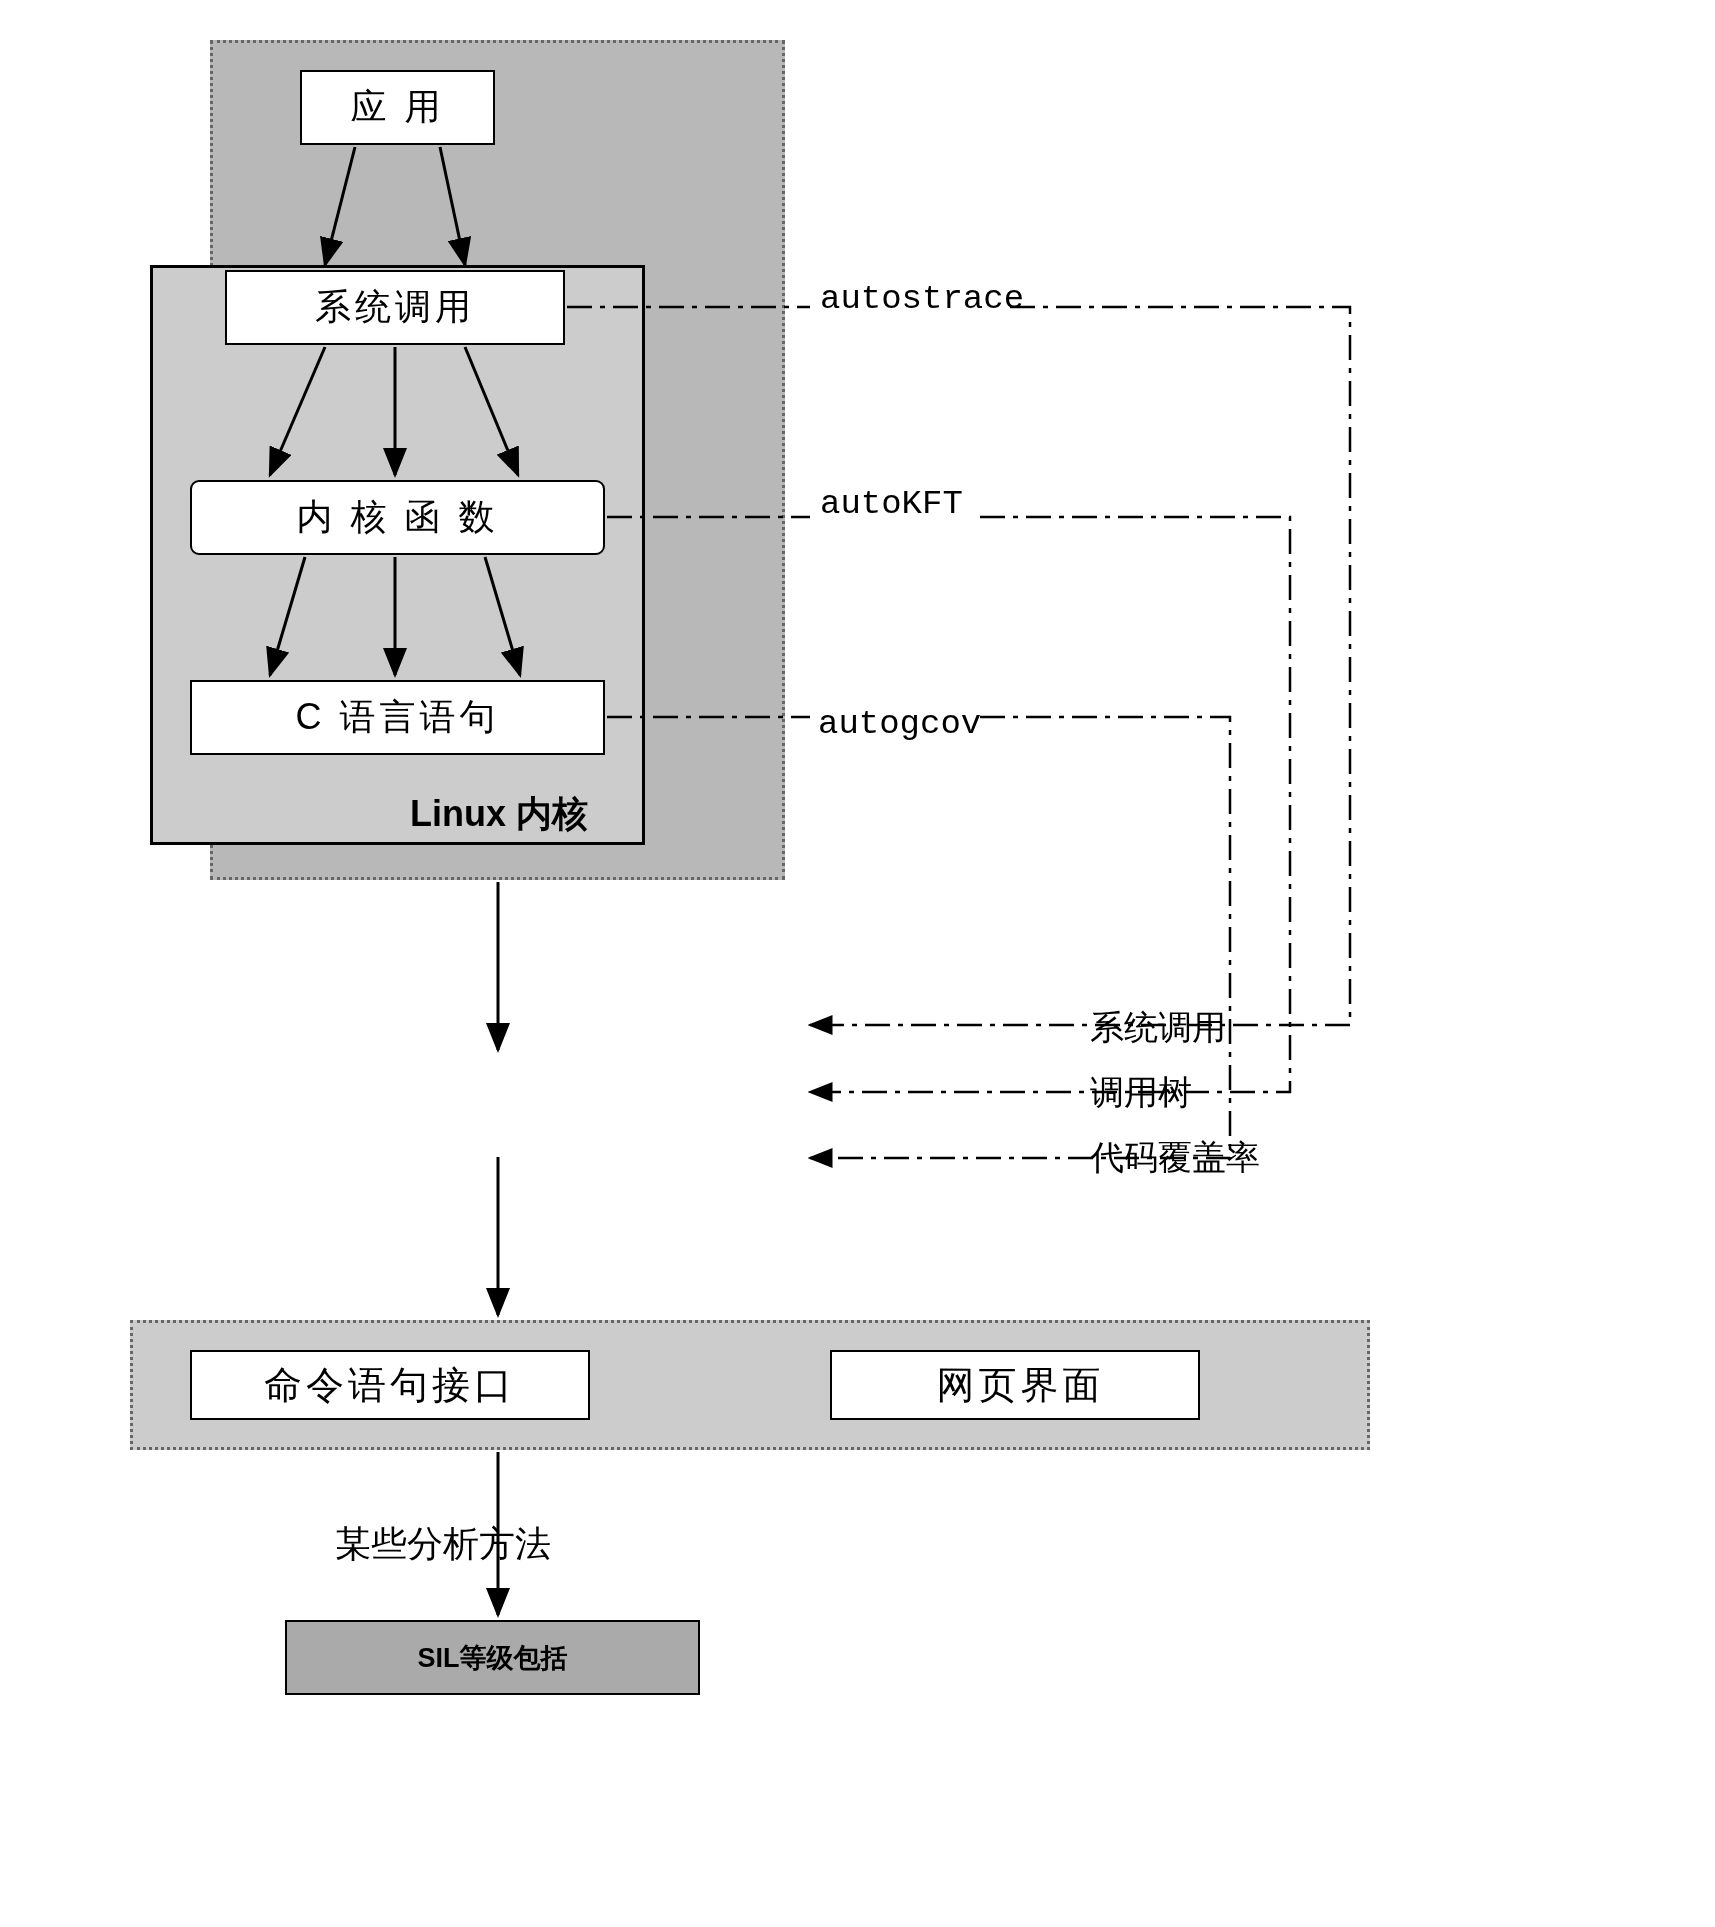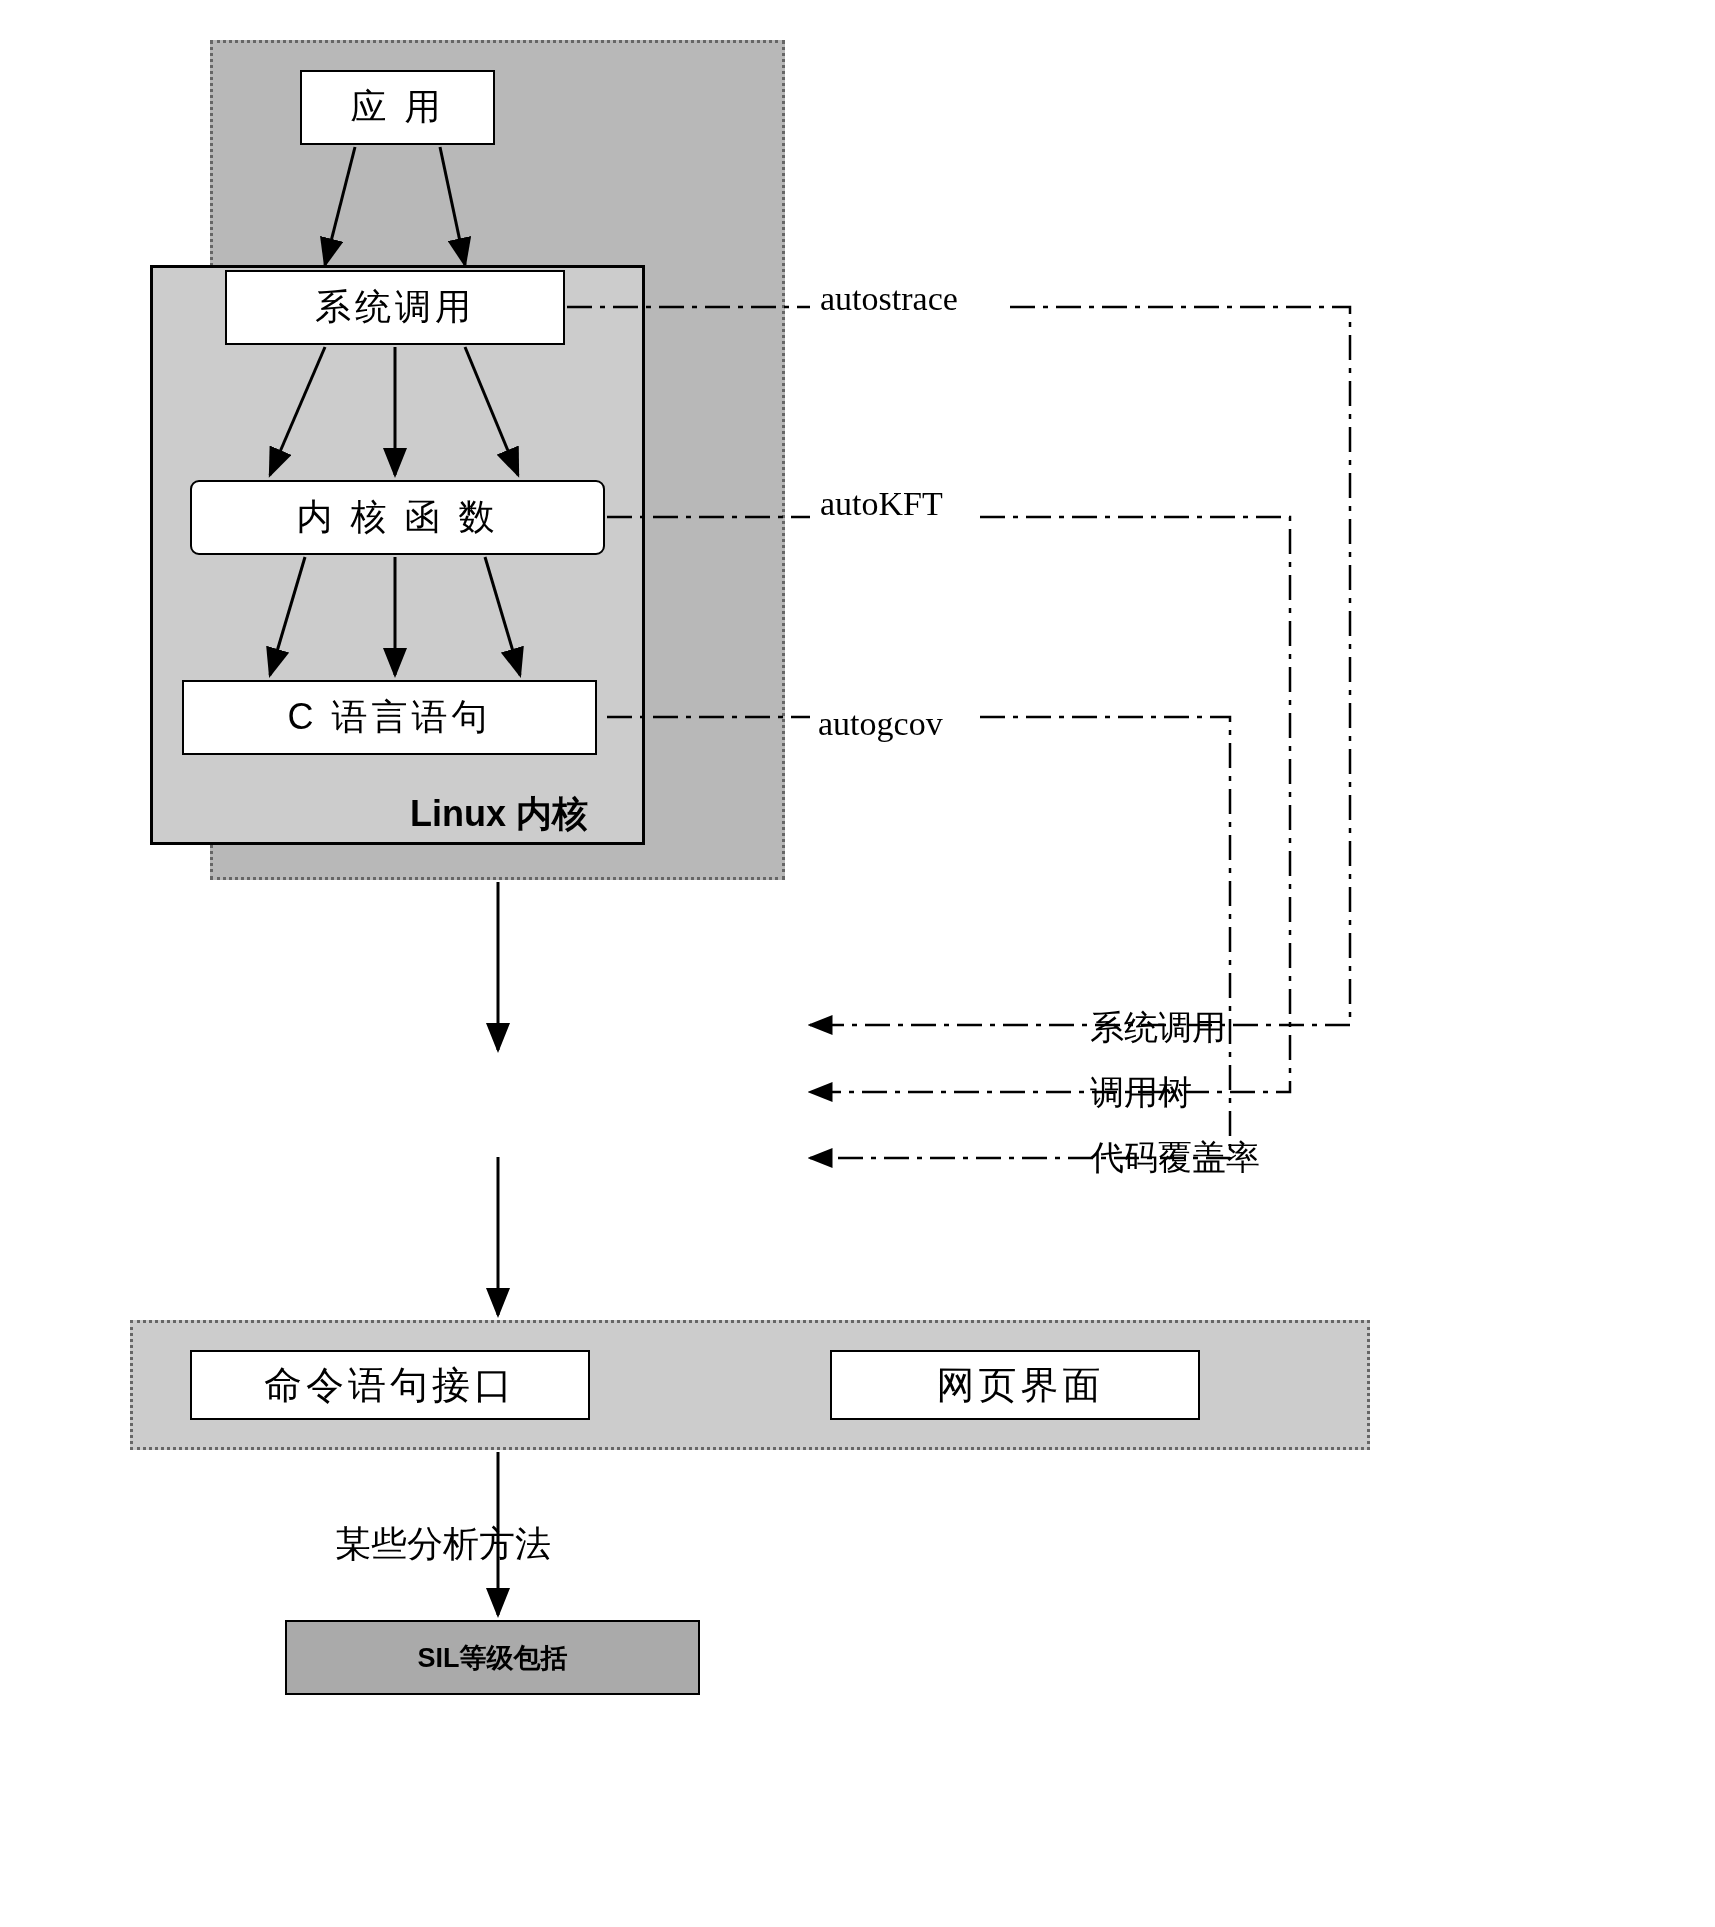--- a/index.html
+++ b/index.html
@@ -64,21 +64,21 @@
     }
     .box-kernfunc {
       left: 80px;
       top: 440px;
       width: 415px;
       height: 75px;
       z-index: 2;
       border-radius: 9px;
     }
     .box-cstatement {
-      left: 72px;
+      left: 80px;
       top: 640px;
       width: 415px;
       height: 75px;
       z-index: 2;
     }
     .linux-label {
       position: absolute;
       left: 300px;
       top: 750px;
       font-size: 36px;
@@ -91,21 +91,21 @@
       top: 0;
       left: 0;
       width: 1500px;
       height: 1850px;
       pointer-events: none;
     }
     
     .tool-label {
       position: absolute;
       font-size: 34px;
-      font-family: Liberation Serif, serif;
+      font-family: Liberation Mono, monospace;
     }
     .autostrace { left: 710px; top: 240px; }
     .autokft { left: 710px; top: 445px; }
     .autogcov { left: 708px; top: 645px; margin-top: 20px; }
     
     .db-box {
       position: absolute;
       left: 100px;
       top: 1015px;
       width: 575px;

